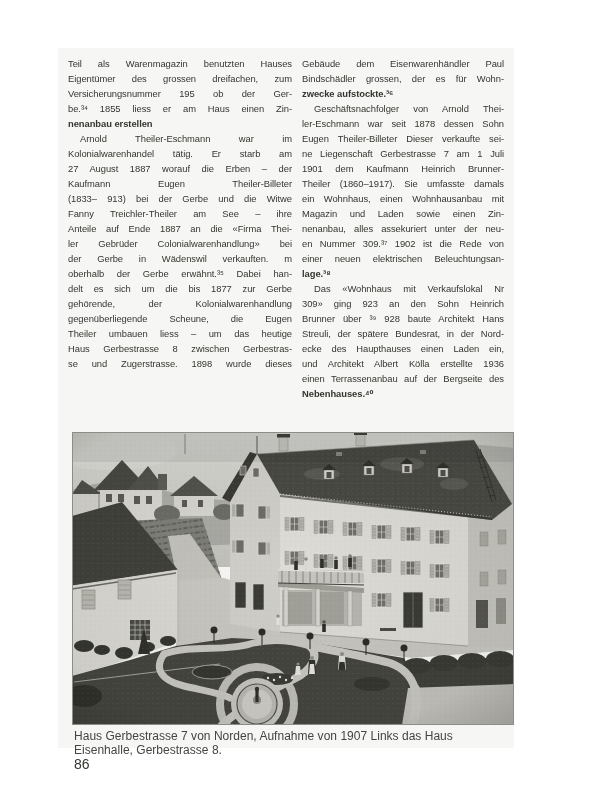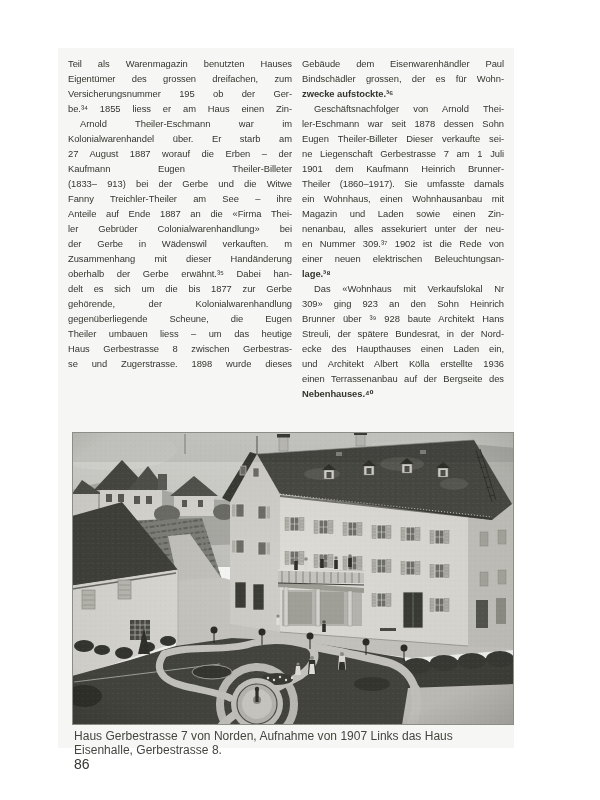--- a/index.html
+++ b/index.html
@@ -41,30 +41,30 @@
 <body>
 
 <div class="page">
   <div class="scan-tint"></div>
 
   <div class="col col-left">
       <div class="line">Teil als Warenmagazin benutzten Hauses</div>
       <div class="line">Eigentümer des grossen dreifachen, zum</div>
       <div class="line">Versicherungsnummer 195 ob der Ger-</div>
       <div class="line">be.³⁴ 1855 liess er am Haus einen Zin-</div>
+      <div class="line end">nenanbau erstellen</div>
       <div class="line indent">Arnold Theiler-Eschmann war im</div>
-      <div class="line">Kolonialwarenhandel über. Er starb am</div>
+      <div class="line">Kolonialwarenhandel tätig. Er starb am</div>
       <div class="line">27 August 1887 worauf die Erben – der</div>
       <div class="line">Kaufmann Eugen Theiler-Billeter</div>
       <div class="line">(1833– 913) bei der Gerbe und die Witwe</div>
       <div class="line">Fanny Treichler-Theiler am See – ihre</div>
       <div class="line">Anteile auf Ende 1887 an die «Firma Thei-</div>
       <div class="line">ler Gebrüder Colonialwarenhandlung» bei</div>
       <div class="line">der Gerbe in Wädenswil verkauften. m</div>
-      <div class="line">Zusammenhang mit dieser Handänderung</div>
       <div class="line">oberhalb der Gerbe erwähnt.³⁵ Dabei han-</div>
       <div class="line">delt es sich um die bis 1877 zur Gerbe</div>
       <div class="line">gehörende, der Kolonialwarenhandlung</div>
       <div class="line">gegenüberliegende Scheune, die Eugen</div>
       <div class="line">Theiler umbauen liess – um das heutige</div>
       <div class="line">Haus Gerbestrasse 8 zwischen Gerbestras-</div>
       <div class="line">se und Zugerstrasse. 1898 wurde dieses</div>
     </div>
   <div class="col col-right">
       <div class="line">Gebäude dem Eisenwarenhändler Paul</div>

